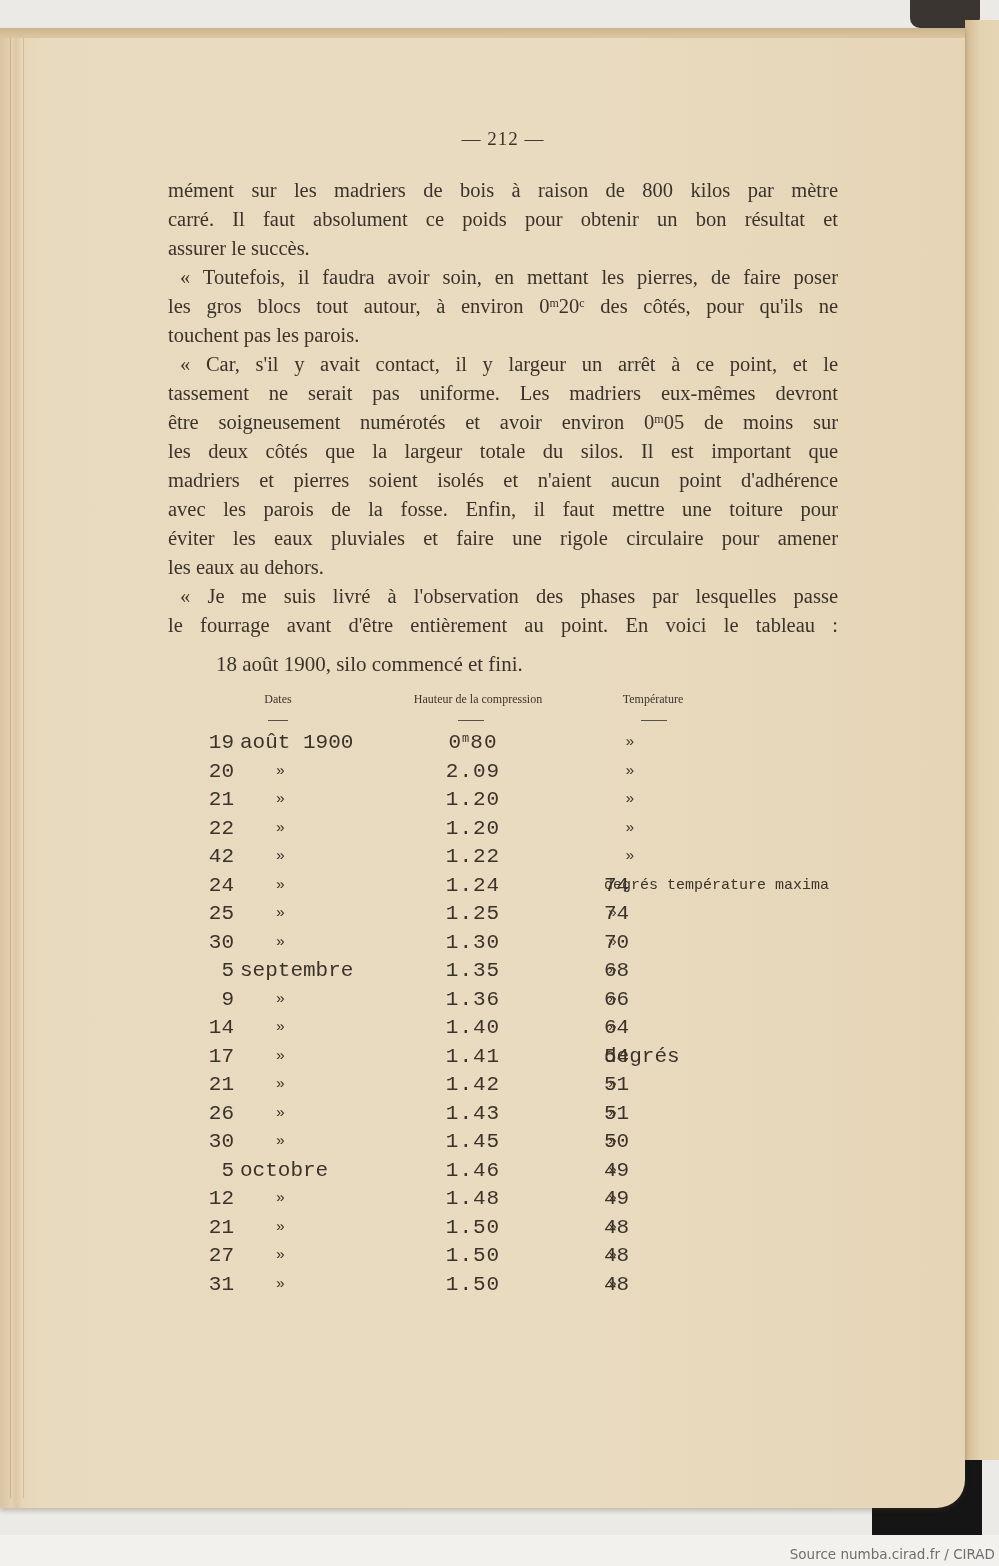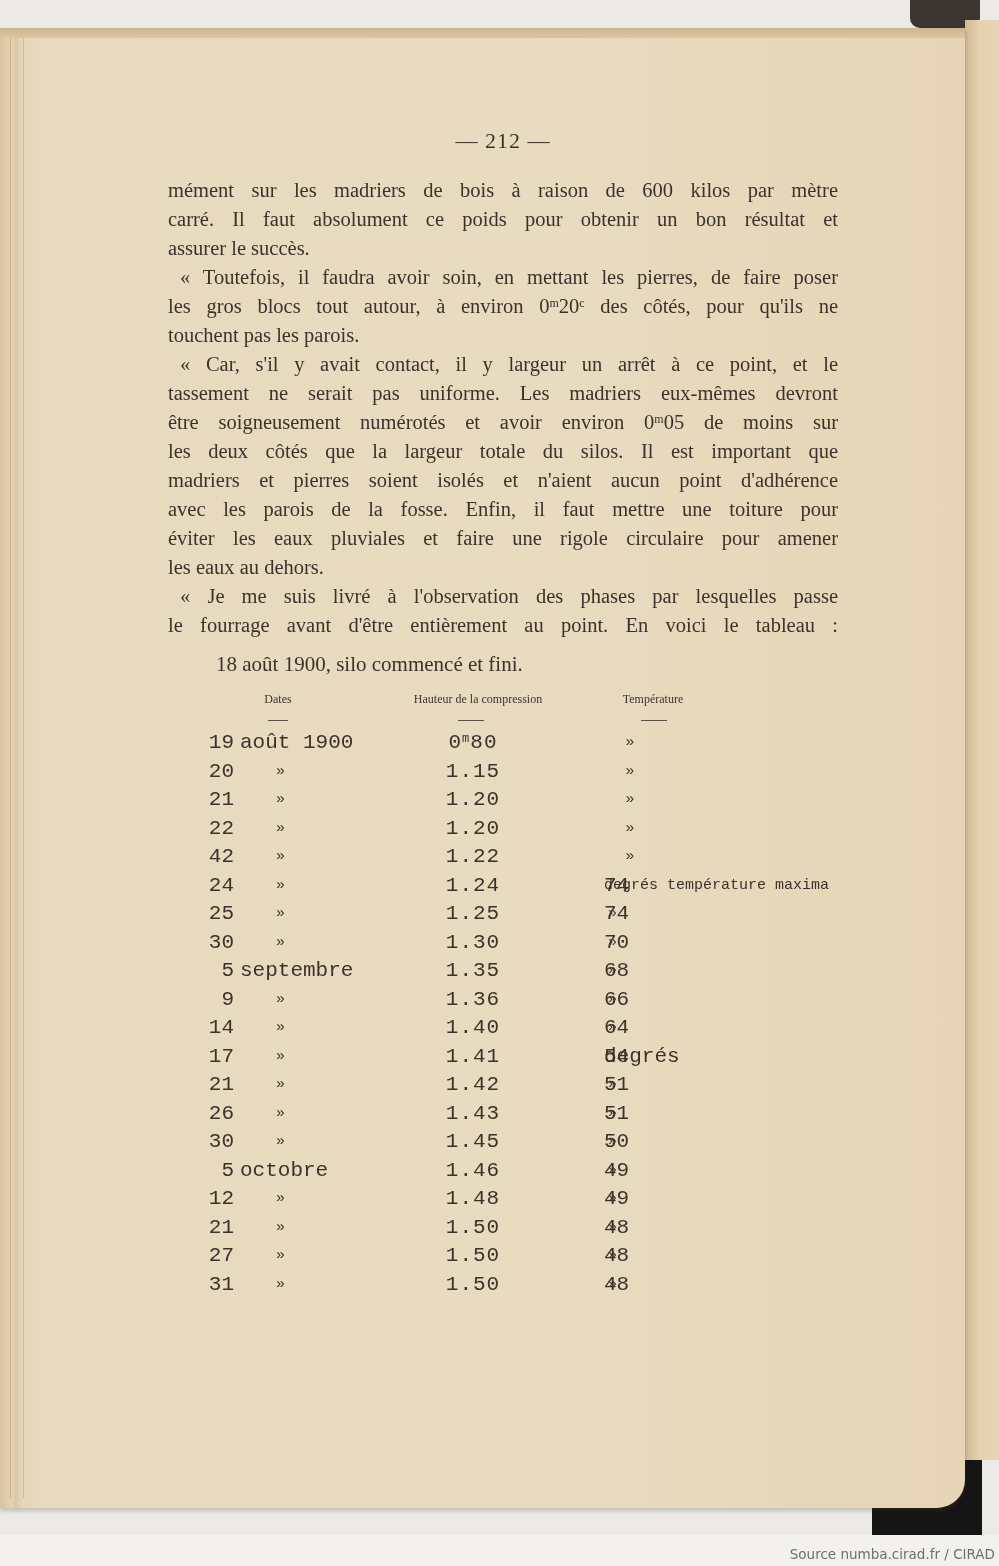--- a/index.html
+++ b/index.html
@@ -39,21 +39,21 @@
       position: absolute; left: 965px; top: 20px; width: 34px; height: 1440px;
       background: linear-gradient(90deg, #d2bb95, #e4d2b0 40%, #e6d5b5);
       border-left: 1px solid #cdb58e;
     }
     .content {
       position: absolute; left: 168px; top: 0; width: 670px;
       color: #3b332b;
     }
     .folio {
       position: absolute; top: 128px; left: 0; width: 670px; text-align: center;
-      font-size: 22px; letter-spacing: 1px;
+      font-size: 19px; letter-spacing: 1px;
     }
     .para {
       position: absolute; left: 0; width: 670px;
       font-size: 20.5px; line-height: 29px; text-align: justify;
       margin: 0;
     }
     .para .line { display: block; text-align: justify; text-align-last: justify; white-space: nowrap; }
     .para .line.last { text-align-last: left; }
     .p1 { top: 176px; }
     .p2 { top: 263px; }
@@ -102,21 +102,21 @@
 <div class="black-tab"></div>
 <div class="right-leaf"></div>
 <div class="page"></div>
 <div class="page-top-edge"></div>
 <div class="page-left-lines"></div>
 
 <div class="content">
   <div class="folio">— 212 —</div>
 
   <div class="para p1">
-    <span class="line">mément sur les madriers de bois à raison de 600 kilos par mètre</span>
+    <span class="line">mément sur les madriers de bois à raison de 800 kilos par mètre</span>
     <span class="line">carré. Il faut absolument ce poids pour obtenir un bon résultat et</span>
     <span class="line last">assurer le succès.</span>
   </div>
 
   <div class="para p2">
     <span class="line" style="padding-left:12px">« Toutefois, il faudra avoir soin, en mettant les pierres, de faire poser</span>
     <span class="line">les gros blocs tout autour, à environ 0<sup>m</sup>20<sup>c</sup> des côtés, pour qu'ils ne</span>
     <span class="line last">touchent pas les parois.</span>
   </div>
 
@@ -152,21 +152,21 @@
         <span class="c-day">19</span>
         <span class="c-month">août 1900</span>
         <span class="c-haut">0<sup>m</sup>80</span>
         <span class="c-temp">
           <span class="ditto-only">»</span>
         </span>
       </div>
       <div class="row">
         <span class="c-day">20</span>
         <span class="c-month ditto">»</span>
-        <span class="c-haut">1.15</span>
+        <span class="c-haut">2.09</span>
         <span class="c-temp">
           <span class="ditto-only">»</span>
         </span>
       </div>
       <div class="row">
         <span class="c-day">21</span>
         <span class="c-month ditto">»</span>
         <span class="c-haut">1.20</span>
         <span class="c-temp">
           <span class="ditto-only">»</span>

